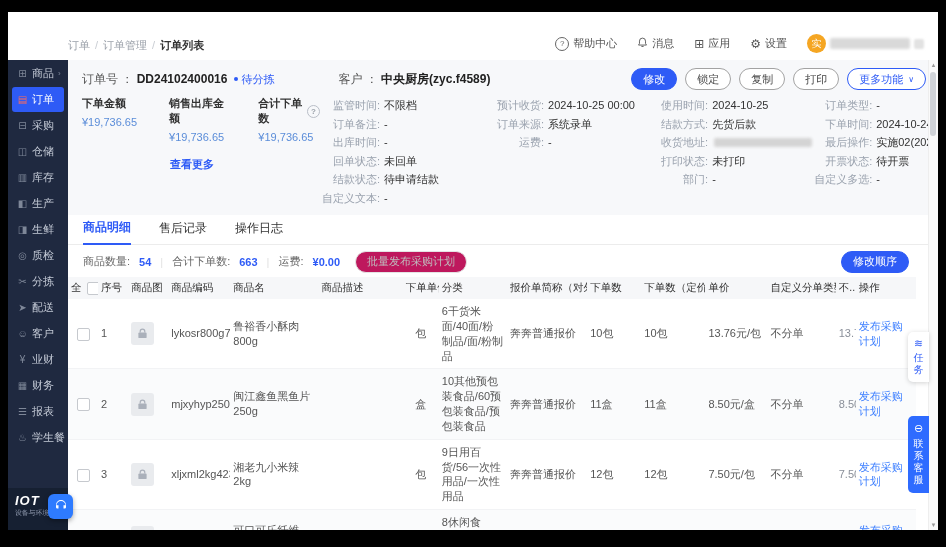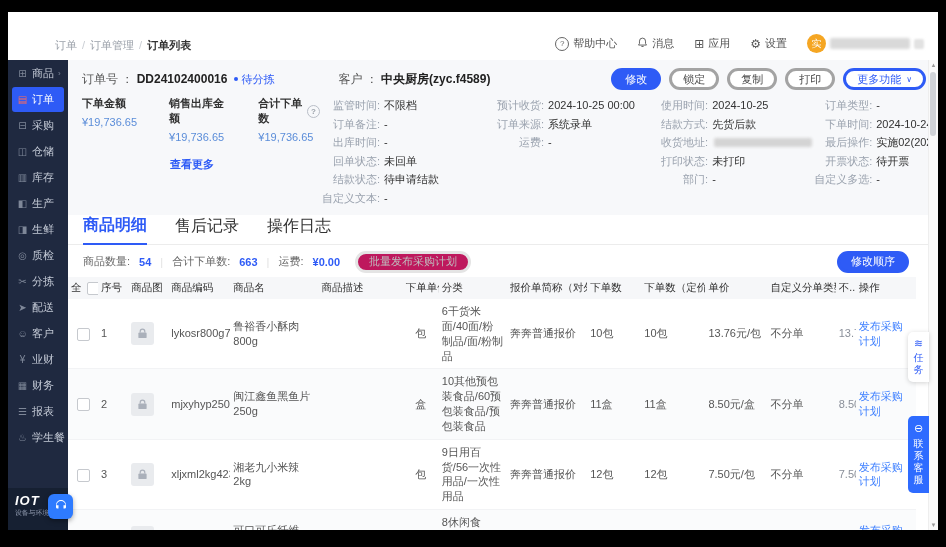--- a/index.html
+++ b/index.html
@@ -5,21 +5,21 @@
   html,body{margin:0;padding:0}
   body{width:946px;height:547px;background:#000;position:relative;overflow:hidden;
        font-family:"Liberation Sans","DejaVu Sans",sans-serif;}
   .app{position:absolute;left:8px;top:12px;width:930px;height:518px;background:#fff;overflow:hidden}
 
   
   .topbar{position:absolute;left:0;top:0;right:0;height:48px;background:#fff;display:flex;align-items:flex-end;
           padding:0 14px 7px 0;box-sizing:border-box;z-index:6}
   .logo{display:flex;gap:2px;align-items:center;margin-left:-4px}
   .logo i{width:8px;height:8px;border-radius:2px;display:block}
-  .breadcrumb{font-size:11px;color:#9aa0a9;margin-left:13px;white-space:nowrap}
+  .breadcrumb{font-size:11px;color:#9aa0a9;margin-left:26px;white-space:nowrap}
   .breadcrumb .sep{margin:0 5px;color:#c9cdd3}
   .breadcrumb .current{color:#333;font-weight:bold}
   .topbar-right{margin-left:auto;display:flex;align-items:center;gap:20px;font-size:11px;color:#555}
   .tb-item{display:flex;align-items:center;gap:4px;cursor:pointer}
   .circle-q{width:12px;height:12px;border:1px solid #666;border-radius:50%;font-size:8px;display:flex;
             align-items:center;justify-content:center;color:#666}
   .glyph-ic{font-size:12px;color:#555;line-height:1}
   .avatar{width:19px;height:19px;border-radius:50%;background:#f5a623;color:#fff;font-size:10px;display:flex;
           align-items:center;justify-content:center}
   .blur-name{width:80px;height:11px;background:#d9d9d9;border-radius:2px;filter:blur(1.5px)}
@@ -45,21 +45,21 @@
   .main{position:absolute;left:60px;top:48px;right:0;bottom:0;background:#eef0f4;overflow:hidden}
 
   .order-panel{background:#f7f8fa;padding:8px 14px 8px;position:relative}
   .op-title{display:flex;align-items:center;font-size:12px;color:#222;height:22px}
   .op-title .lbl{color:#555}
   .op-title b{font-weight:bold;color:#222}
   .tag{color:#2e5bf6;font-size:11px;margin-left:7px;display:flex;align-items:center;gap:3px}
   .tag .dot{width:4px;height:4px;border-radius:50%;background:#2e5bf6;display:block}
   .cust{margin-left:64px;display:flex;align-items:center}
   .op-buttons{position:absolute;right:12px;top:8px;display:flex;gap:8px}
-  .btn{height:22px;padding:0 11px;font-size:11px;border-radius:11px;border:3px solid #a3a3a3;background:#fff;
+  .btn{height:22px;padding:0 11px;font-size:11px;border-radius:11px;border:1px solid #a3a3a3;background:#fff;
        color:#444;display:flex;align-items:center;cursor:pointer;box-sizing:border-box;white-space:nowrap}
   .btn.primary{background:#2e5bf6;border-color:#2e5bf6;color:#fff}
   .btn.outline{border-color:#2e5bf6;color:#2e5bf6}
   .btn.disabled{color:#bfbfbf;background:#be185d;border-color:#e4e4e4;cursor:default}
   .caret{font-size:8px;margin-left:5px}
 
   .op-body{display:flex;margin-top:6px}
   .amounts{width:238px;flex-shrink:0}
   .amount-row{display:flex;gap:32px}
   .amount .albl{font-size:11px;color:#333;font-weight:bold;display:flex;align-items:center;gap:3px}
@@ -70,21 +70,21 @@
 
   .info-grid{flex:1;display:flex}
   .info-col{flex:1;min-width:0}
   .info-row{display:flex;font-size:11px;line-height:18.5px;white-space:nowrap}
   .info-row .lbl{color:#9aa2ae;min-width:60px;text-align:right;flex-shrink:0}
   .info-row .val{color:#333;margin-left:4px;overflow:hidden;text-overflow:ellipsis}
   .blur-val{width:128px;height:9px;background:#d4d4d4;border-radius:2px;margin:5px 0 0 6px;filter:blur(1.5px)}
 
   .tabs{background:#fff;height:29px;display:flex;align-items:flex-end;padding:0 15px;gap:28px;
         border-bottom:1px solid #ececec}
-  .tab{font-size:16px;color:#333;padding-bottom:7px;cursor:pointer}
+  .tab{font-size:12px;color:#333;padding-bottom:7px;cursor:pointer}
   .tab.active{color:#2e5bf6;font-weight:bold;border-bottom:2px solid #2e5bf6;margin-bottom:-1px}
 
   .summary{background:#fff;height:33px;display:flex;align-items:center;padding:0 15px;font-size:11px;color:#666;gap:9px}
   .sum-num{color:#2e5bf6;font-weight:bold}
   .pipe{color:#e2e2e2}
   .modify-btn{margin-left:auto;margin-right:14px}
 
   
   .table-wrap{margin-top:2px;background:#fff;position:absolute;left:0;right:9px;top:215px;bottom:0;overflow:hidden}
   table{border-collapse:collapse;table-layout:fixed;width:848px;font-size:11px}

